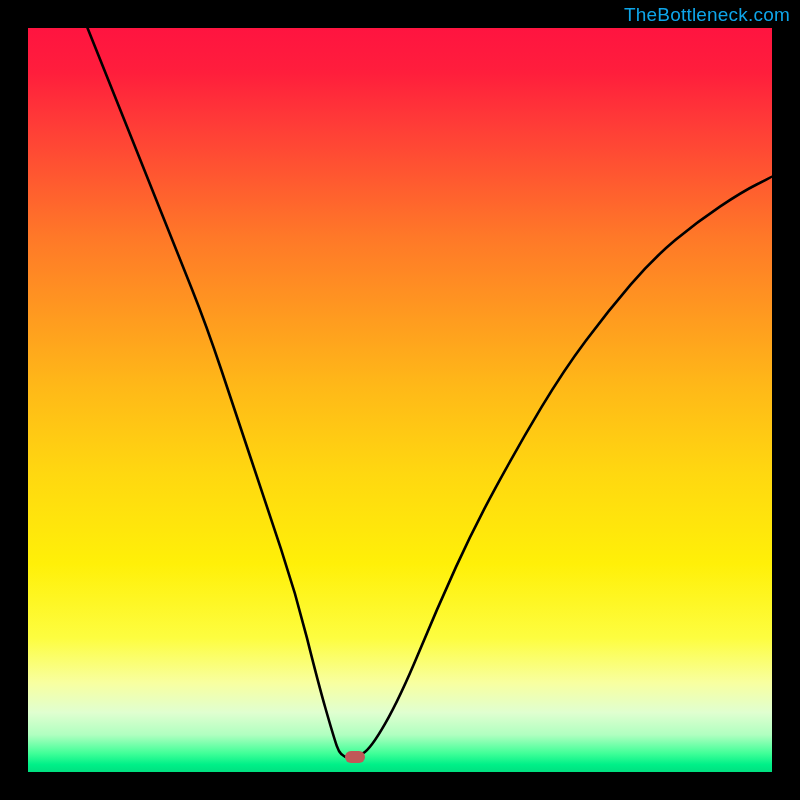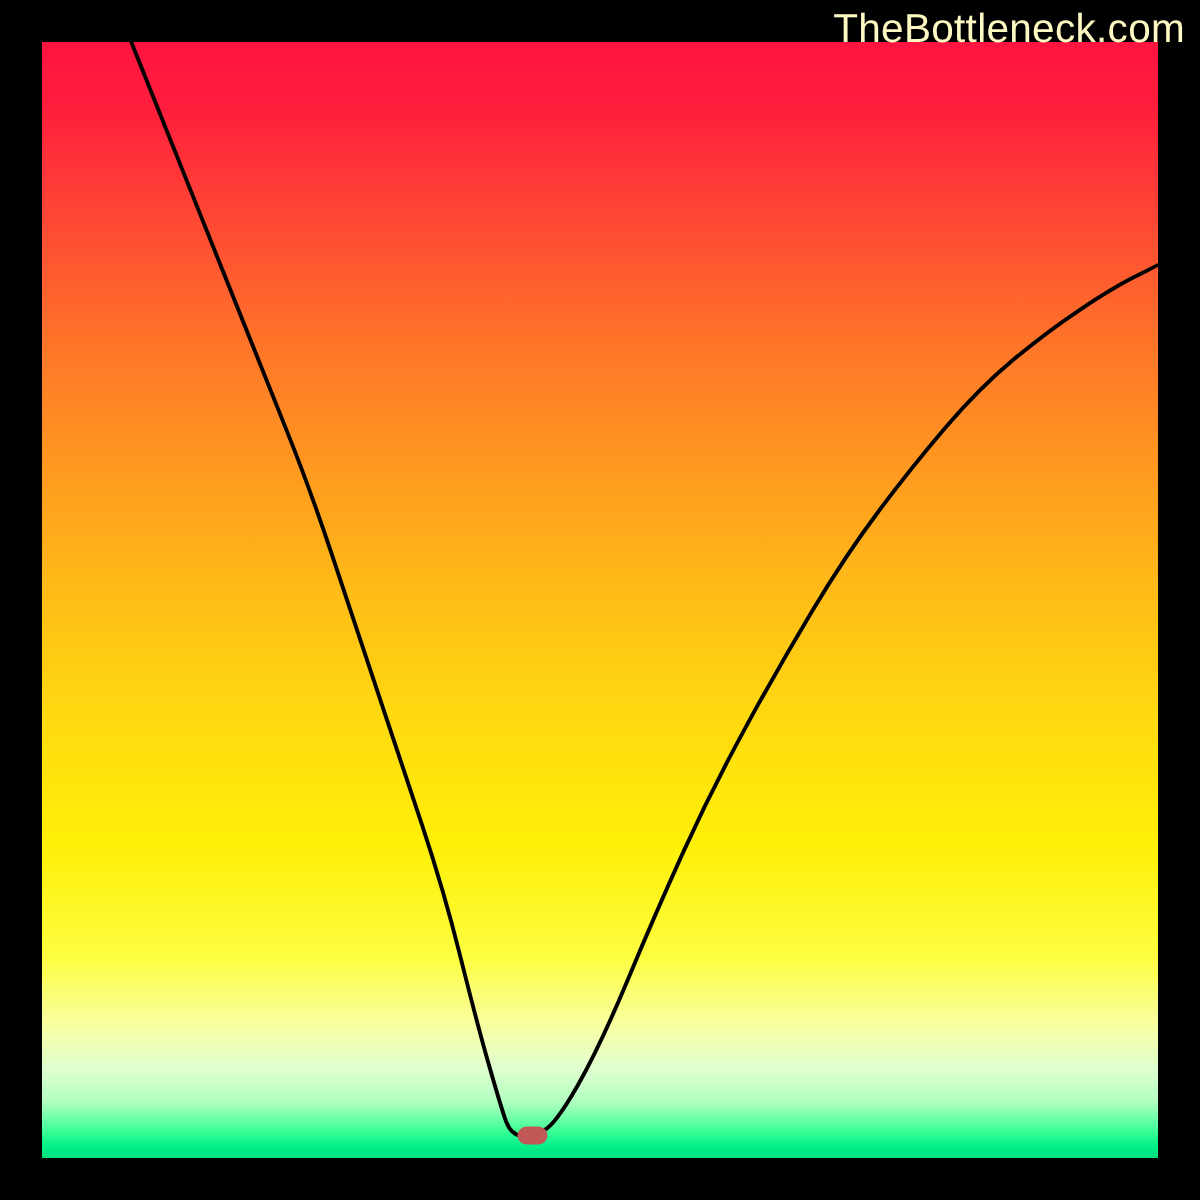--- a/index.html
+++ b/index.html
@@ -41,22 +41,22 @@
       #b0ffc0 95%,
       #40ff98 97.5%,
       #00f088 99%,
       #00e080 100%
     );
   }
   .watermark {
     position: absolute;
     top: 4px;
     right: 10px;
-    color: #fef9c3;
-    font-size: 27px;
+    color: #0ea5e9;
+    font-size: 19px;
     font-weight: 500;
     letter-spacing: 0.2px;
   }
   svg.curve {
     position: absolute;
     left: 0;
     top: 0;
     width: 744px;
     height: 744px;
     pointer-events: none;

